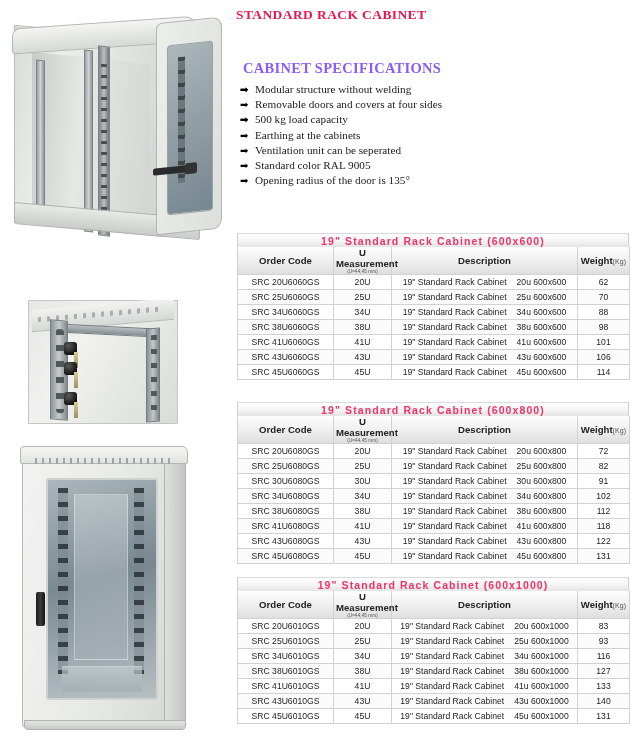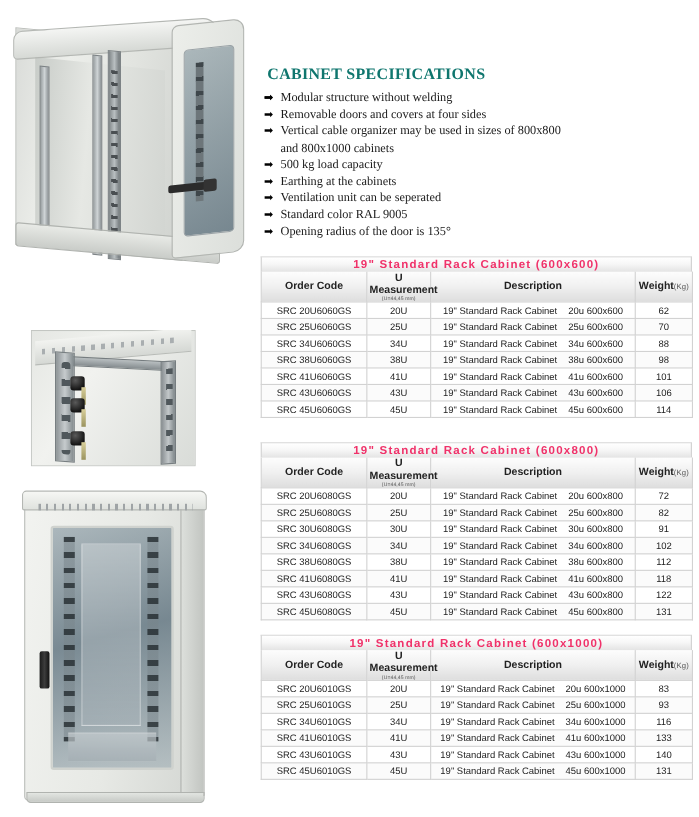--- a/index.html
+++ b/index.html
@@ -187,21 +187,21 @@
     position: absolute; left: 1px; top: 7px;
     font-family: "Liberation Serif", serif;
     font-weight: bold; font-size: 13.5px; letter-spacing: .4px;
     color: #e8174f;
   }
 
   .spec-title {
     position: absolute; left: 8px; top: 60px;
     font-family: "Liberation Serif", serif;
     font-weight: bold; font-size: 14.5px; letter-spacing: .3px;
-    color: #0f766e;
+    color: #8b5cf6;
   }
 
   .spec-list { position: absolute; left: 5px; top: 82px; width: 330px; }
   .spec-item {
     position: relative; padding-left: 15px;
     font-family: "Liberation Serif", serif;
     font-size: 11.2px; color: #1a1a1a; line-height: 15.2px;
     white-space: pre-line;
   }
   .spec-item .arrow {
@@ -305,29 +305,29 @@
       <div class="p3-grail r"></div>
       <div class="p3-floor"></div>
     </div>
     <div class="p3-handle"></div>
     <div class="p3-base"></div>
   </div>
 </div>
 
 <div class="content">
 
+  <div class="main-title">STANDARD RACK CABINET</div>
 
   <div class="spec-title">CABINET SPECIFICATIONS</div>
 
   <div class="spec-list">
     <div class="spec-item"><span class="arrow">➡</span></div>
     <div class="spec-item"><span class="arrow">➡</span><span>Modular structure without welding</span></div>
     <div class="spec-item"><span class="arrow">➡</span><span>Removable doors and covers at four sides</span></div>
-    <div class="spec-item"><span class="arrow">➡</span><span>Vertical cable organizer may be used in sizes of 800x800
-and 800x1000 cabinets</span></div>
+    <div class="spec-item"><span class="arrow">➡</span></div>
     <div class="spec-item"><span class="arrow">➡</span><span>500 kg load capacity</span></div>
     <div class="spec-item"><span class="arrow">➡</span><span>Earthing at the cabinets</span></div>
     <div class="spec-item"><span class="arrow">➡</span><span>Ventilation unit can be seperated</span></div>
     <div class="spec-item"><span class="arrow">➡</span><span>Standard color RAL 9005</span></div>
     <div class="spec-item"><span class="arrow">➡</span><span>Opening radius of the door is 135°</span></div>
   </div>
 
   <div class="rack-table tbl-1">
     <div class="tbl-caption">19" Standard Rack Cabinet (600x600)</div>
     <table class="rt">
@@ -582,20 +582,31 @@
             <td>34U</td>
             <td class="c-desc">
               <span class="desc-wrap">
                 <span class="d-name">19" Standard Rack Cabinet</span>
                 <span class="d-size">34u 600x1000</span>
               </span>
             </td>
             <td>116</td>
           </tr>
         <tr>
+            <td class="c-order">SRC 38U6010GS</td>
+            <td>38U</td>
+            <td class="c-desc">
+              <span class="desc-wrap">
+                <span class="d-name">19" Standard Rack Cabinet</span>
+                <span class="d-size">38u 600x1000</span>
+              </span>
+            </td>
+            <td>127</td>
+          </tr>
+        <tr>
             <td class="c-order">SRC 41U6010GS</td>
             <td>41U</td>
             <td class="c-desc">
               <span class="desc-wrap">
                 <span class="d-name">19" Standard Rack Cabinet</span>
                 <span class="d-size">41u 600x1000</span>
               </span>
             </td>
             <td>133</td>
           </tr>

